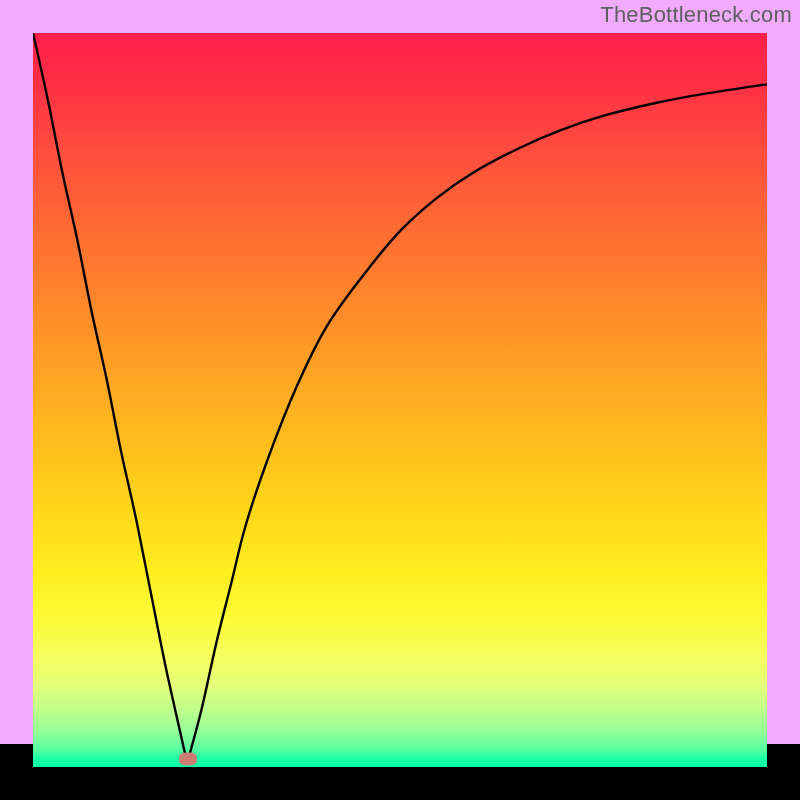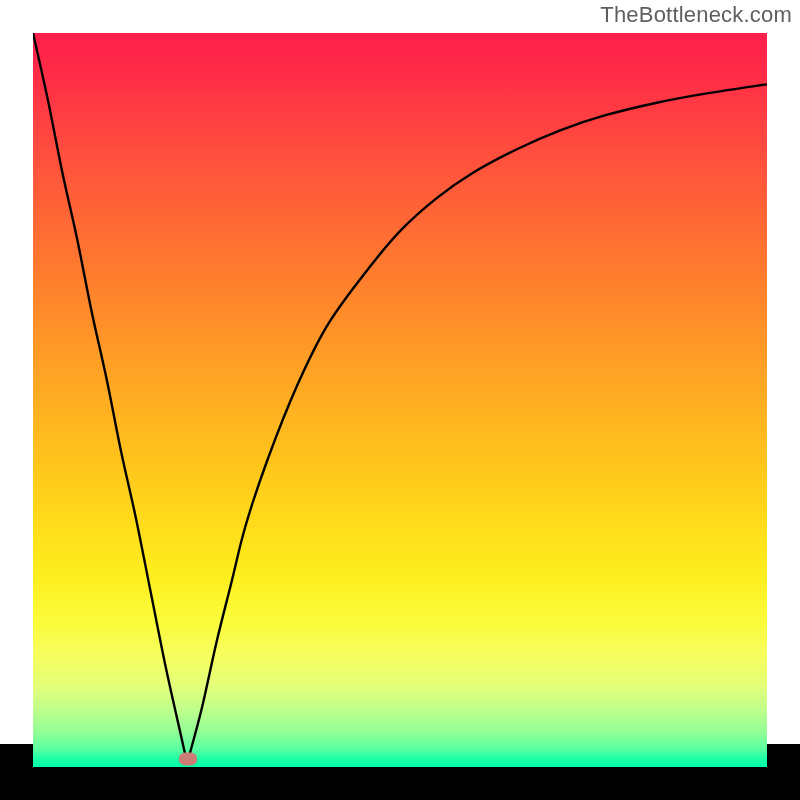--- a/index.html
+++ b/index.html
@@ -8,21 +8,21 @@
     width: 800px;
     height: 800px;
     background: #000;
     overflow: hidden;
     font-family: Arial, Helvetica, sans-serif;
   }
   .outer {
     position: relative;
     width: 800px;
     height: 744px;
-    background: #ffffff;
+    background: #f0abfc;
   }
   .plot-area {
     position: absolute;
     left: 33px;
     top: 33px;
     width: 734px;
     height: 734px;
     
     background: linear-gradient(to bottom,
       #ff1f4b 0%,

